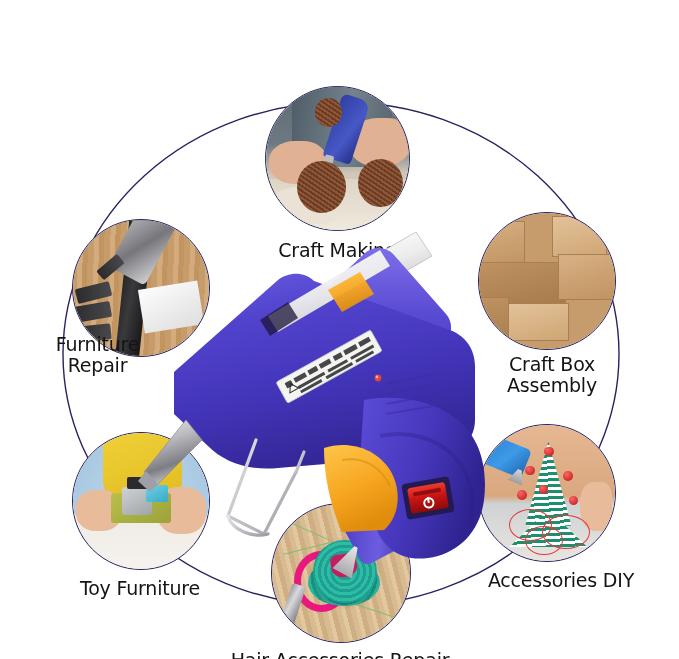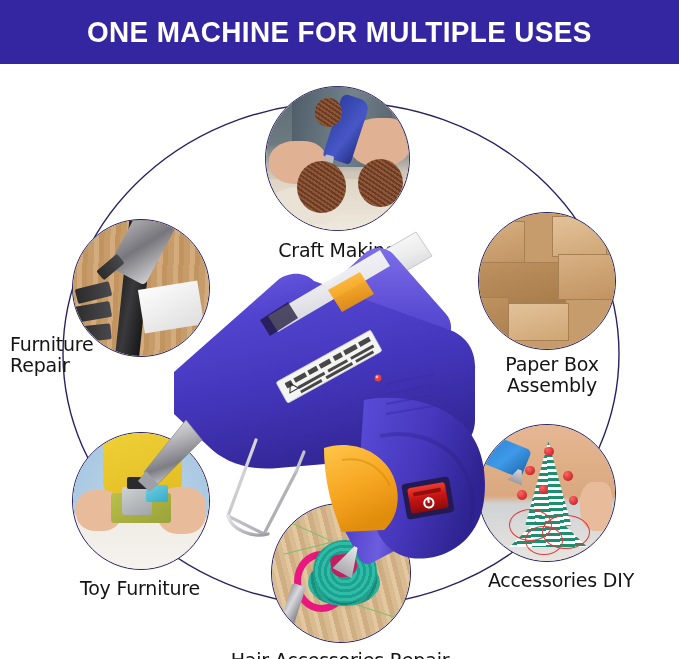--- a/index.html
+++ b/index.html
@@ -159,23 +159,20 @@
 
   
   .gun-wrap{position:absolute;left:128px;top:160px;width:420px;height:350px;}
   .gun-svg{width:100%;height:100%;display:block;}
 </style>
 </head>
 <body>
 
 <div id="stage">
 
-  <div class="banner">
-    <div class="banner-title">ONE MACHINE FOR MULTIPLE USES</div>
-  </div>
 
   <div class="canvas">
 
     <svg class="ring-svg" viewBox="0 0 679 595">
       <ellipse cx="341" cy="290" rx="278" ry="252" fill="none" stroke="#2b2160" stroke-width="1.4"></ellipse>
     </svg>
 
     <div class="node">
       <div class="photo" style="left:265px;top:22px;width:145px;height:145px;">
         <div class="inner">
@@ -200,37 +197,37 @@
           <div class="sc fr-bg"></div>
           <div class="fr-strip"></div>
           <div class="fr-tool"></div>
           <div class="fr-paper"></div>
           <div class="fr-blk" style="left:2%;top:48%;width:26%;height:11%;transform:rotate(-14deg);"></div>
           <div class="fr-blk" style="left:0%;top:62%;width:28%;height:12%;transform:rotate(-10deg);"></div>
           <div class="fr-blk" style="left:2%;top:77%;width:26%;height:12%;transform:rotate(-6deg);"></div>
           <div class="fr-blk" style="left:18%;top:30%;width:20%;height:9%;transform:rotate(-40deg);"></div>
         </div>
       </div>
-      <div class="cap" style="left:10px;top:270px;width:175px;">Furniture
+      <div class="cap" style="left:10px;top:270px;width:175px;text-align:center;">Furniture
 Repair</div>
     </div>
 
     <div class="node">
       <div class="photo" style="left:478px;top:148px;width:138px;height:138px;">
         <div class="inner">
           <div class="sc pb-bg"></div>
           <div class="pbx" style="left:-6%;top:6%;width:40%;height:34%;"></div>
           <div class="pbx lt" style="left:54%;top:2%;width:40%;height:30%;"></div>
           <div class="pbx dk" style="left:-8%;top:36%;width:72%;height:30%;"></div>
           <div class="pbx" style="left:58%;top:30%;width:48%;height:34%;"></div>
           <div class="pbx lt" style="left:20%;top:66%;width:46%;height:28%;"></div>
           <div class="pbx dk" style="left:-10%;top:62%;width:32%;height:40%;"></div>
         </div>
       </div>
-      <div class="cap" style="left:472px;top:290px;width:160px;text-align:center;">Paper Box
+      <div class="cap" style="left:472px;top:290px;width:160px;text-align:center;">Craft Box
 Assembly</div>
     </div>
 
     <div class="node">
       <div class="photo" style="left:72px;top:368px;width:138px;height:138px;">
         <div class="inner">
           <div class="sc ta-bg"></div>
           <div class="ta-sleeveL"></div>
           <div class="ta-sleeveR"></div>
           <div class="ta-shirt"></div>

